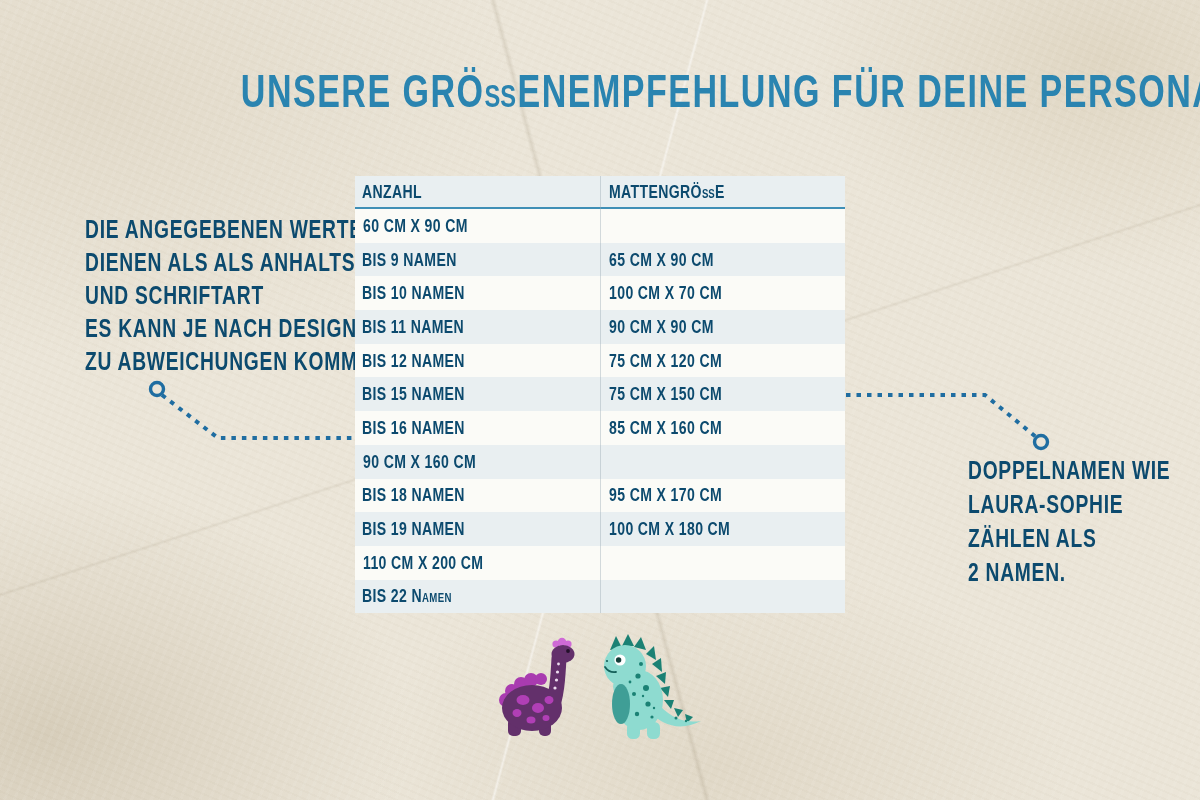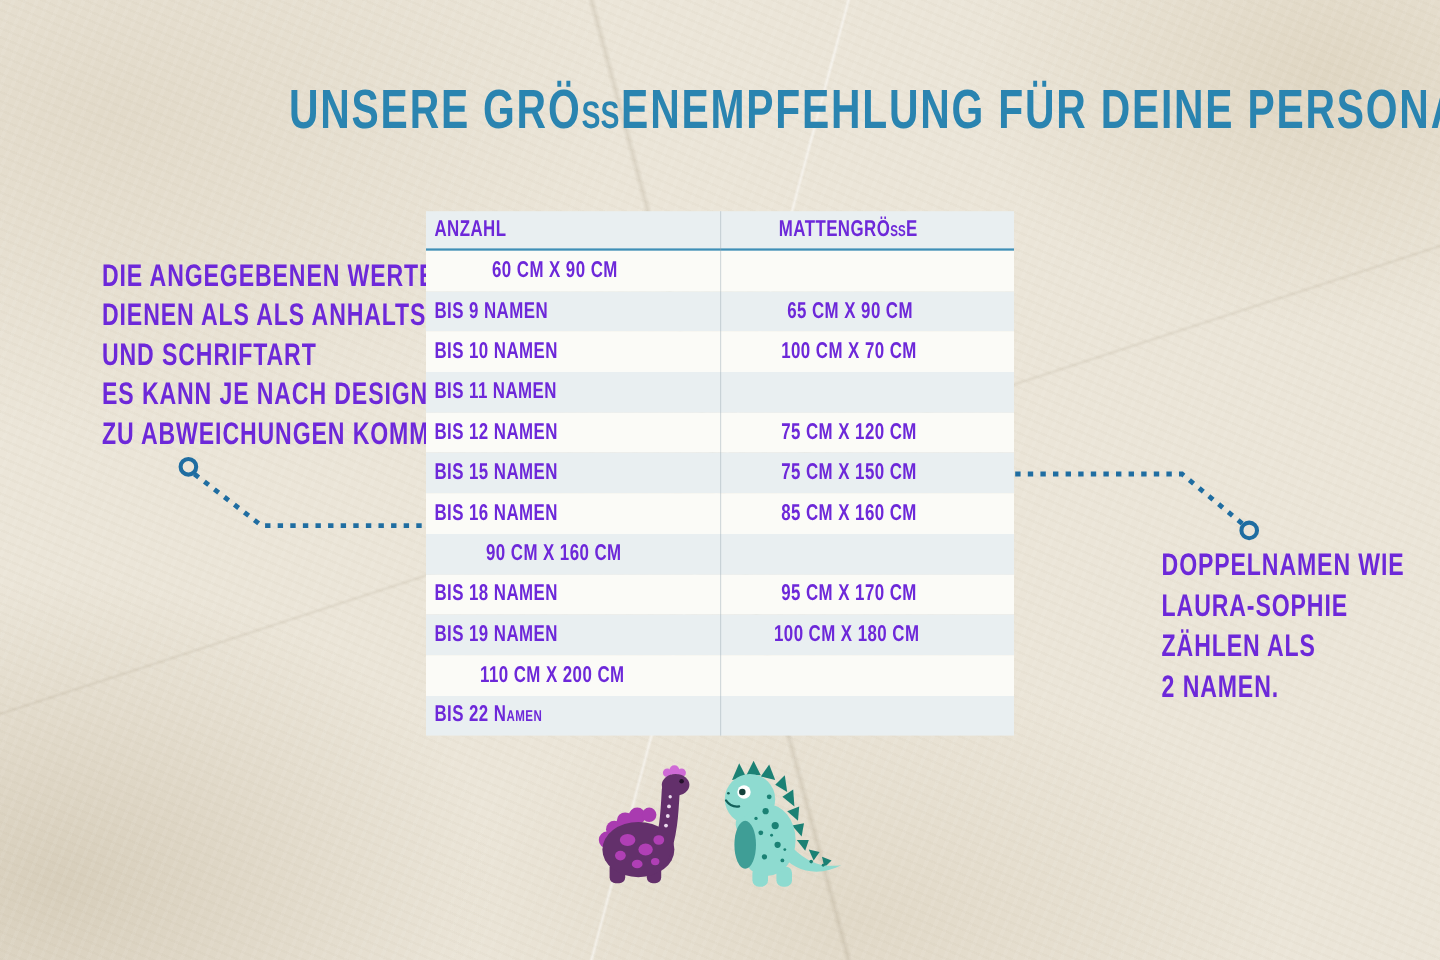--- a/index.html
+++ b/index.html
@@ -14,21 +14,21 @@
       linear-gradient(105deg, rgba(0,0,0,0) 49.85%, rgba(255,255,255,.5) 50%, rgba(0,0,0,0) 50.15%),
       repeating-linear-gradient(23deg, rgba(160,148,118,.045) 0 2px, rgba(0,0,0,0) 2px 7px),
       repeating-linear-gradient(113deg, rgba(255,255,255,.06) 0 3px, rgba(0,0,0,0) 3px 9px),
       radial-gradient(420px 300px at 92% 8%, rgba(196,180,146,.30), rgba(0,0,0,0) 70%),
       radial-gradient(520px 360px at 4% 92%, rgba(172,156,124,.32), rgba(0,0,0,0) 70%),
       radial-gradient(600px 380px at 8% 12%, rgba(188,172,140,.20), rgba(0,0,0,0) 70%),
       radial-gradient(500px 300px at 60% 96%, rgba(188,172,140,.22), rgba(0,0,0,0) 70%),
       radial-gradient(145% 125% at 50% 45%, rgba(0,0,0,0) 55%, rgba(128,112,82,.26) 100%);
   }
   .cond{ display:inline-block; transform:scaleX(.74); transform-origin:0 50%; white-space:nowrap; }
-  .blue-text{ color:#6d28d9; font-weight:700; font-variant:small-caps; }
+  .blue-text{ color:#0c4a6e; font-weight:700; font-variant:small-caps; }
 
   .title-wrap{ position:absolute; top:64px; left:0; width:1200px; text-align:center; }
   .title-wrap .cond{ transform-origin:50% 50%; font-size:46px; letter-spacing:2px;
     color:#2a84b0; font-weight:700; font-variant:small-caps; }
 
   .note{ position:absolute; font-size:26px; letter-spacing:1px; line-height:33px; }
   .note .line{ display:block; }
   #left-note{ left:85px; top:213px; }
   #right-note{ left:968px; top:453px; line-height:34px; }
 
@@ -40,21 +40,21 @@
   }
   .size-table .divider{
     position:absolute; left:245px; top:0; bottom:0; width:1px;
     background:rgba(150,168,178,.40);
   }
   .t-row{ display:flex; height:33.7px; align-items:center; }
   .t-head{ height:33px; background:#f3f5f2; border-bottom:2px solid #3f8fb6; }
   .t-row:nth-of-type(odd):not(.t-head){ background:#fbfbf7; }
   .t-row:nth-of-type(even){ background:#e9eff1; }
   .cell{ flex:0 0 246px; padding-left:7px; overflow:visible; }
-  .cell.c2{ flex:0 0 244px; padding-left:8px;text-align:center; }
+  .cell.c2{ flex:0 0 244px; padding-left:8px; }
 
   .dinos{ position:absolute; left:494px; top:634px; }
 </style>
 </head>
 <body>
 
 <div class="title-wrap">
   <span class="cond">UNSERE GRÖßENEMPFEHLUNG FÜR DEINE PERSONALISIERTE KITA-MATTE</span>
 </div>
 
@@ -83,20 +83,21 @@
   <div class="t-row">
     <div class="cell blue-text"><span class="cond">BIS 9 NAMEN</span></div>
     <div class="cell c2 blue-text"><span class="cond">65 CM X 90 CM</span></div>
   </div>
   <div class="t-row">
     <div class="cell blue-text"><span class="cond">BIS 10 NAMEN</span></div>
     <div class="cell c2 blue-text"><span class="cond">100 CM X 70 CM</span></div>
   </div>
   <div class="t-row">
     <div class="cell blue-text"><span class="cond">BIS 11 NAMEN</span></div>
+    <div class="cell c2 blue-text"><span class="cond">90 CM X 90 CM</span></div>
   </div>
   <div class="t-row">
     <div class="cell blue-text"><span class="cond">BIS 12 NAMEN</span></div>
     <div class="cell c2 blue-text"><span class="cond">75 CM X 120 CM</span></div>
   </div>
   <div class="t-row">
     <div class="cell blue-text"><span class="cond">BIS 15 NAMEN</span></div>
     <div class="cell c2 blue-text"><span class="cond">75 CM X 150 CM</span></div>
   </div>
   <div class="t-row">

